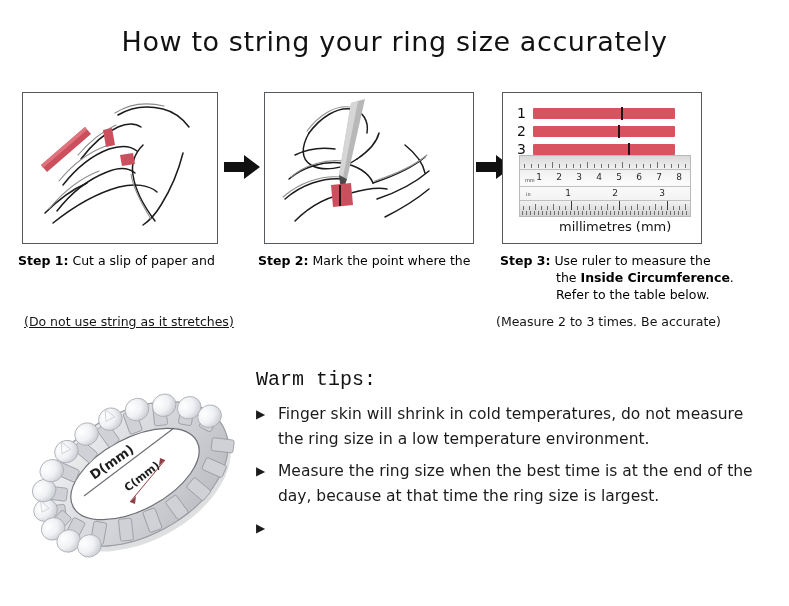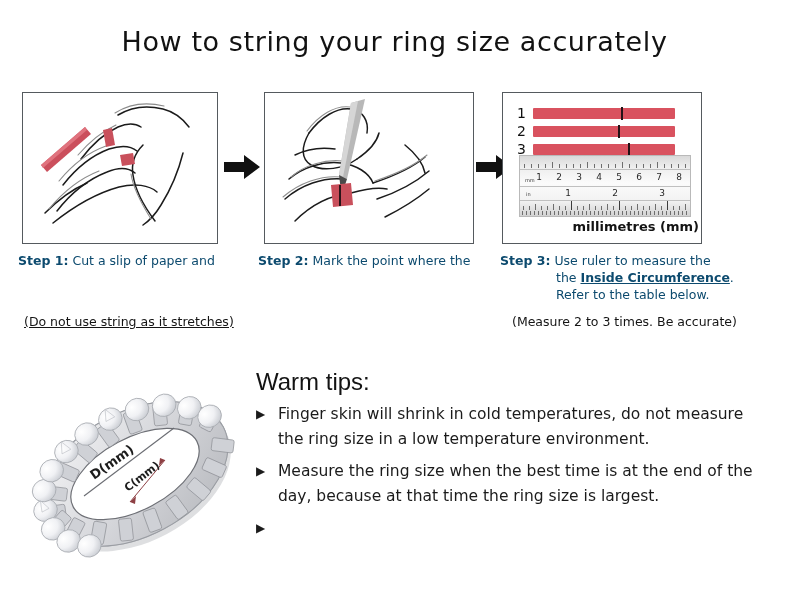--- a/index.html
+++ b/index.html
@@ -50,39 +50,39 @@
   }
   #arrow-1 { left: 222px; }
   #arrow-2 { left: 474px; }
 
   
   .step-caption {
     position: absolute;
     font-family: "DejaVu Sans", sans-serif;
     font-size: 12.5px;
     line-height: 17px;
-    color: #0c4a6e;
+    color: #000000;
   }
   .step-caption .lbl { font-weight: bold; }
   .step-caption .ind { display: block; padding-left: 42px; }
   .step-caption .ind3 { display: block; padding-left: 56px; }
-  .step-caption b.inline { font-weight: bold; text-decoration: underline; }
+  .step-caption b.inline { font-weight: bold; }
 
   #cap-1 { left: 18px;  top: 252px; width: 236px; }
   #cap-2 { left: 258px; top: 252px; width: 236px; }
   #cap-3 { left: 500px; top: 252px; width: 280px; }
 
   .step-note {
     position: absolute;
     font-family: "DejaVu Sans", sans-serif;
     font-size: 12.5px;
     color: #141414;
   }
   #note-1 { left: 24px;  top: 314px; text-decoration: underline; }
-  #note-3 { left: 512px; top: 314px; }
+  #note-3 { left: 496px; top: 314px; }
 
   
   .strip-row {
     position: absolute;
     display: flex;
     align-items: center;
   }
   .strip-num {
     width: 16px;
     font-family: "DejaVu Sans", sans-serif;
@@ -125,33 +125,32 @@
   .ruler .unit-sm {
     position: absolute; font-size: 5px; color: #3a3a3a;
     font-family: "DejaVu Sans", sans-serif;
   }
   .ruler .hline { position: absolute; left: 0; width: 100%; height: 1px; background: #c0c0c0; }
 
   #mm-caption {
     position: absolute;
     left: 56px; top: 126px;
     width: 140px;
-    text-align: right;
+    text-align: left;
     font-family: "DejaVu Sans", sans-serif;
     font-size: 13px;
     color: #131313;
-    font-weight: bold;
   }
 
   
   #tips-title {
     position: absolute;
     left: 256px; top: 368px;
-    font-family: Liberation Sans, sans-serif;
-    font-size: 24px;
+    font-family: Liberation Mono, monospace;
+    font-size: 20px;
     color: #131313;
     text-align: right;
   }
   #tips-list {
     position: absolute;
     left: 256px; top: 402px;
     width: 510px;
     margin: 0; padding: 0;
     list-style: none;
   }

